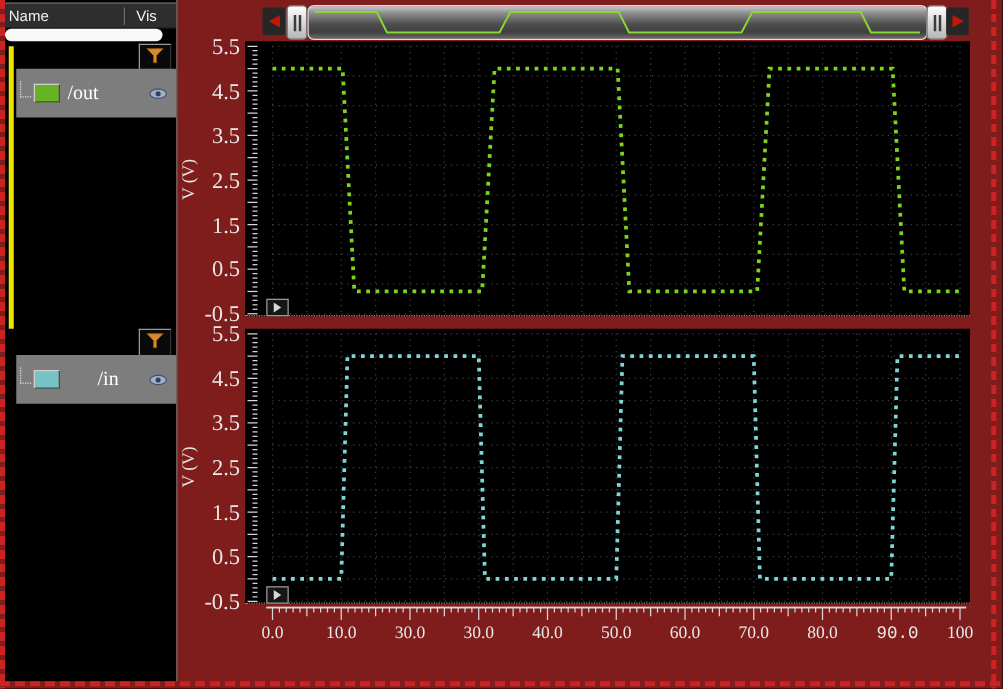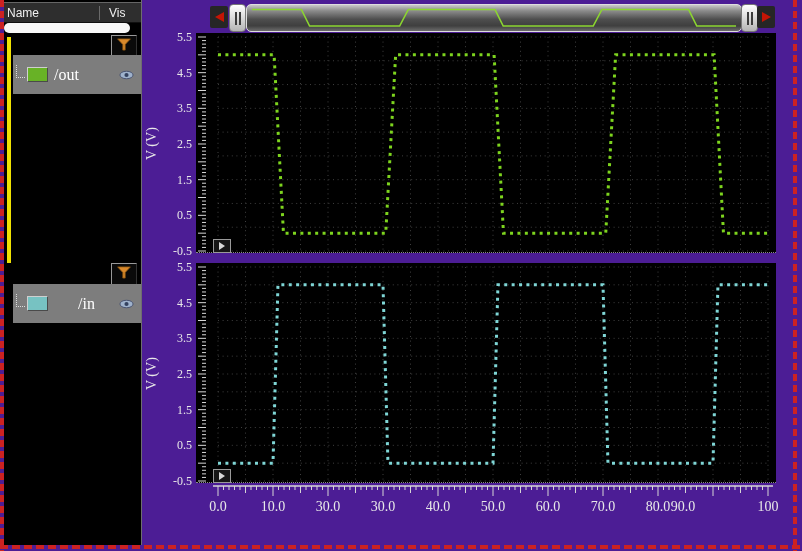--- a/index.html
+++ b/index.html
@@ -1,16 +1,16 @@
 <!DOCTYPE html>
 <html><head>
 <meta charset="utf-8">
 <style>
   html,body{margin:0;padding:0;background:#000;}
-  #window{position:relative;width:802px;height:551px;background:#4c1d95;overflow:hidden;
+  #window{position:relative;width:802px;height:551px;background:#7f1d1d;overflow:hidden;
           font-family:"Liberation Sans", sans-serif;}
   
   .sel-border{position:absolute;z-index:50;}
   #sel-left {left:0;top:0;width:4px;height:551px;
     background:repeating-linear-gradient(180deg,#cc2222 0 7px,transparent 7px 11px);}
   #sel-right{left:793px;top:0;width:4px;height:551px;
     background:repeating-linear-gradient(180deg,#cc2222 0 7px,transparent 7px 11px);}
   #sel-bottom{left:0;top:545px;width:802px;height:4px;
     background:repeating-linear-gradient(90deg,#cc2222 0 8px,transparent 8px 12px);}
 
@@ -50,21 +50,21 @@
   #nav-thumb{position:absolute;left:246px;top:4px;width:494px;height:26px;border-radius:5px;
     border:1px solid #dedede;
     background:linear-gradient(180deg,#c9c9c9 0%,#8c8c8c 22%,#4e4e4e 55%,#3f3f3f 80%,#6c6c6c 100%);}
   #nav-preview{position:absolute;left:0;top:0;}
 
   
   .plot-panel{position:absolute;left:196px;width:580px;height:219px;background:#000;
     border-bottom:1px dotted #8a8a8a;}
   #panel-out{top:33px;} #panel-in{top:263px;}
   .ytick-label{position:absolute;width:46px;height:16px;line-height:16px;text-align:right;
-    color:#e8e8e8;font-family:"Liberation Serif", serif;font-size:12px;}
+    color:#e8e8e8;font-family:"Liberation Serif", serif;font-size:18px;}
   .yaxis-title{position:absolute;left:144px;width:16px;height:50px;color:#e8e8e8;
     font-family:"Liberation Serif", serif;font-size:14px;writing-mode:vertical-rl;transform:rotate(180deg);text-align:center;}
   #ytitle-out{top:119px;} #ytitle-in{top:349px;}
   .play-btn{position:absolute;left:213px;width:16px;height:12px;background:#161616;border:1px solid #9a9a9a;
     display:flex;align-items:center;justify-content:center;}
   #play-out{top:239px;} #play-in{top:469px;}
   .play-tri{width:0;height:0;border-top:4px solid transparent;border-bottom:4px solid transparent;border-left:6px solid #d8d8d8;}
 
   
   #xaxis-ruler{position:absolute;left:196px;top:485px;}
@@ -477,15 +477,15 @@
     <div class="ytick-label" style="left: 146px; top: 473px;">-0.5</div>
     <div class="xtick-label" style="left: 196px;">0.0</div>
     <div class="xtick-label" style="left: 251px;">10.0</div>
     <div class="xtick-label" style="left: 306px;">30.0</div>
     <div class="xtick-label" style="left: 361px;">30.0</div>
     <div class="xtick-label" style="left: 416px;">40.0</div>
     <div class="xtick-label" style="left: 471px;">50.0</div>
     <div class="xtick-label" style="left: 526px;">60.0</div>
     <div class="xtick-label" style="left: 581px;">70.0</div>
     <div class="xtick-label" style="left: 636px;">80.0</div>
-    <div class="xtick-label" style="left: 661px;">90.0</div>
+    <div class="xtick-label" style="left: 696px; font-family: Liberation Mono, monospace;">90.0</div>
     <div class="xtick-label" style="left: 746px;">100</div>
   </div>
 
 </body></html>

